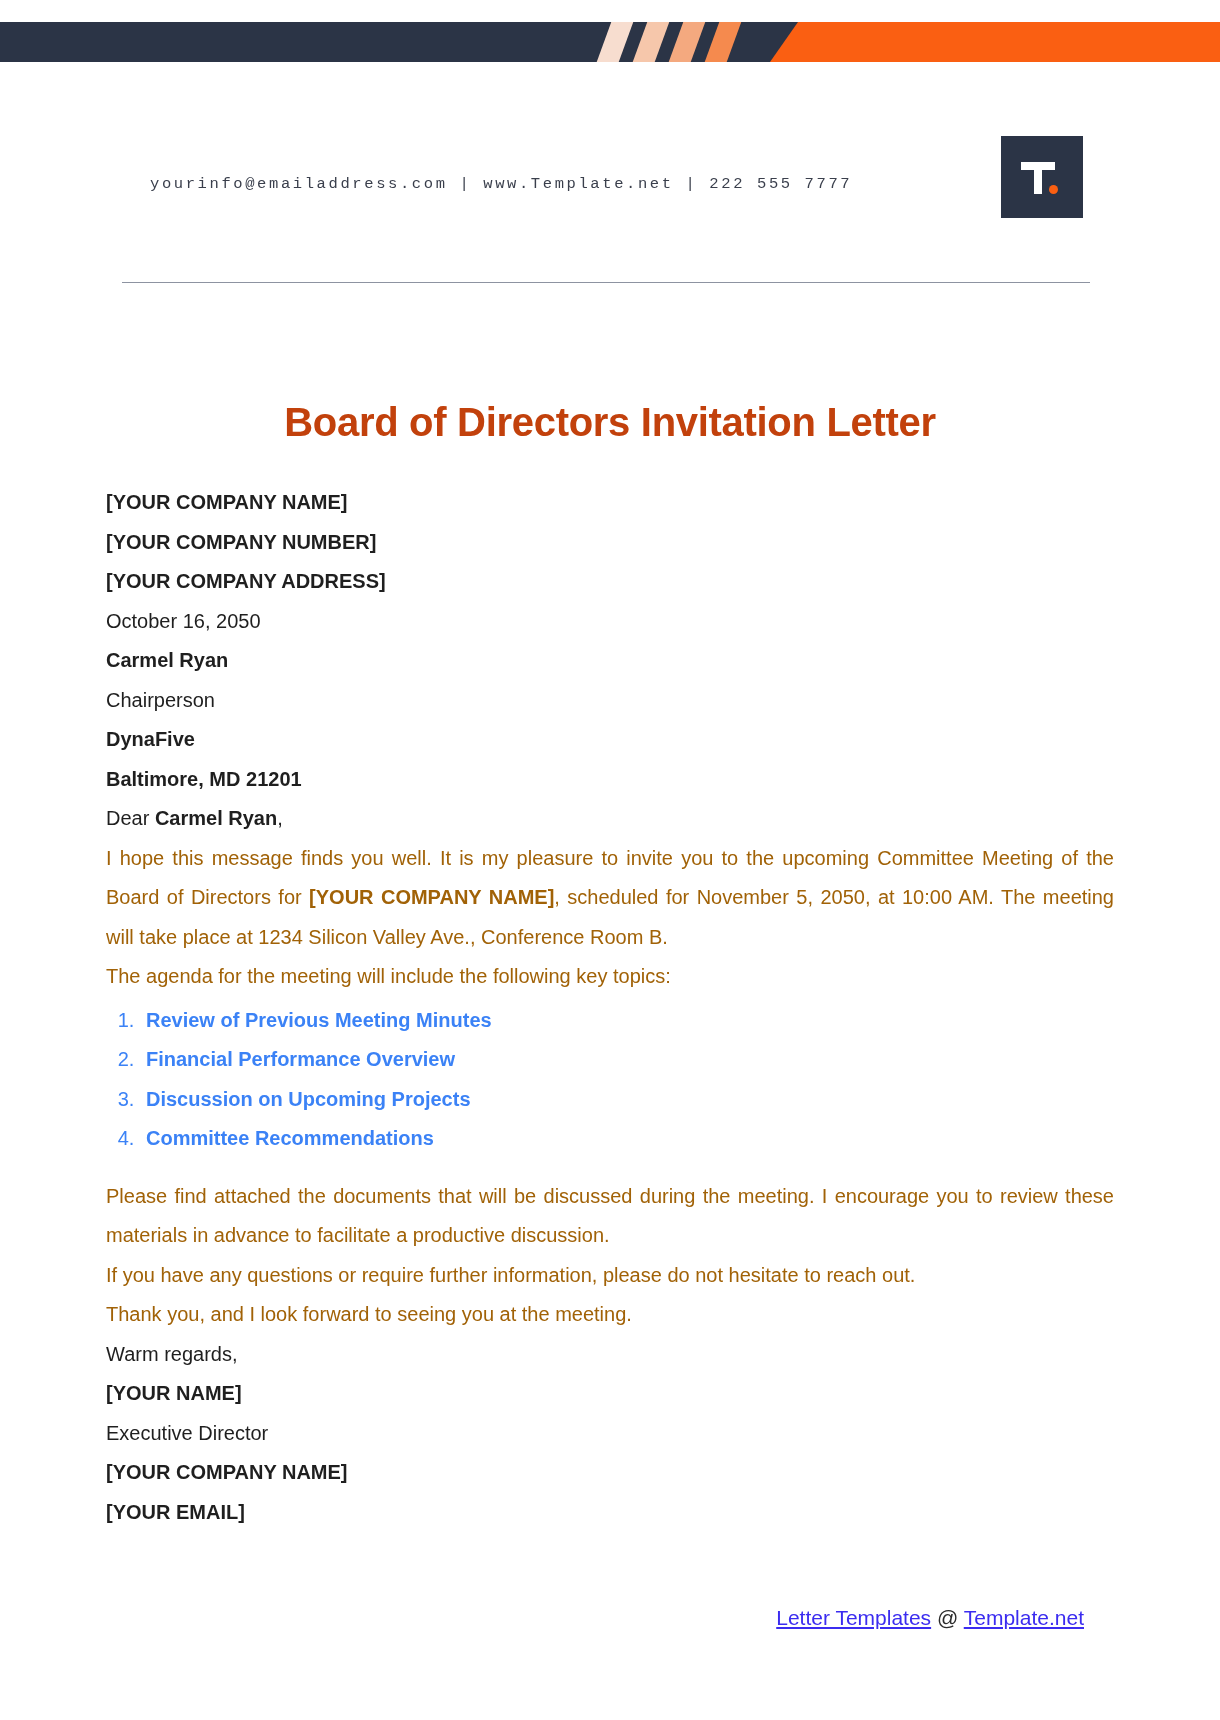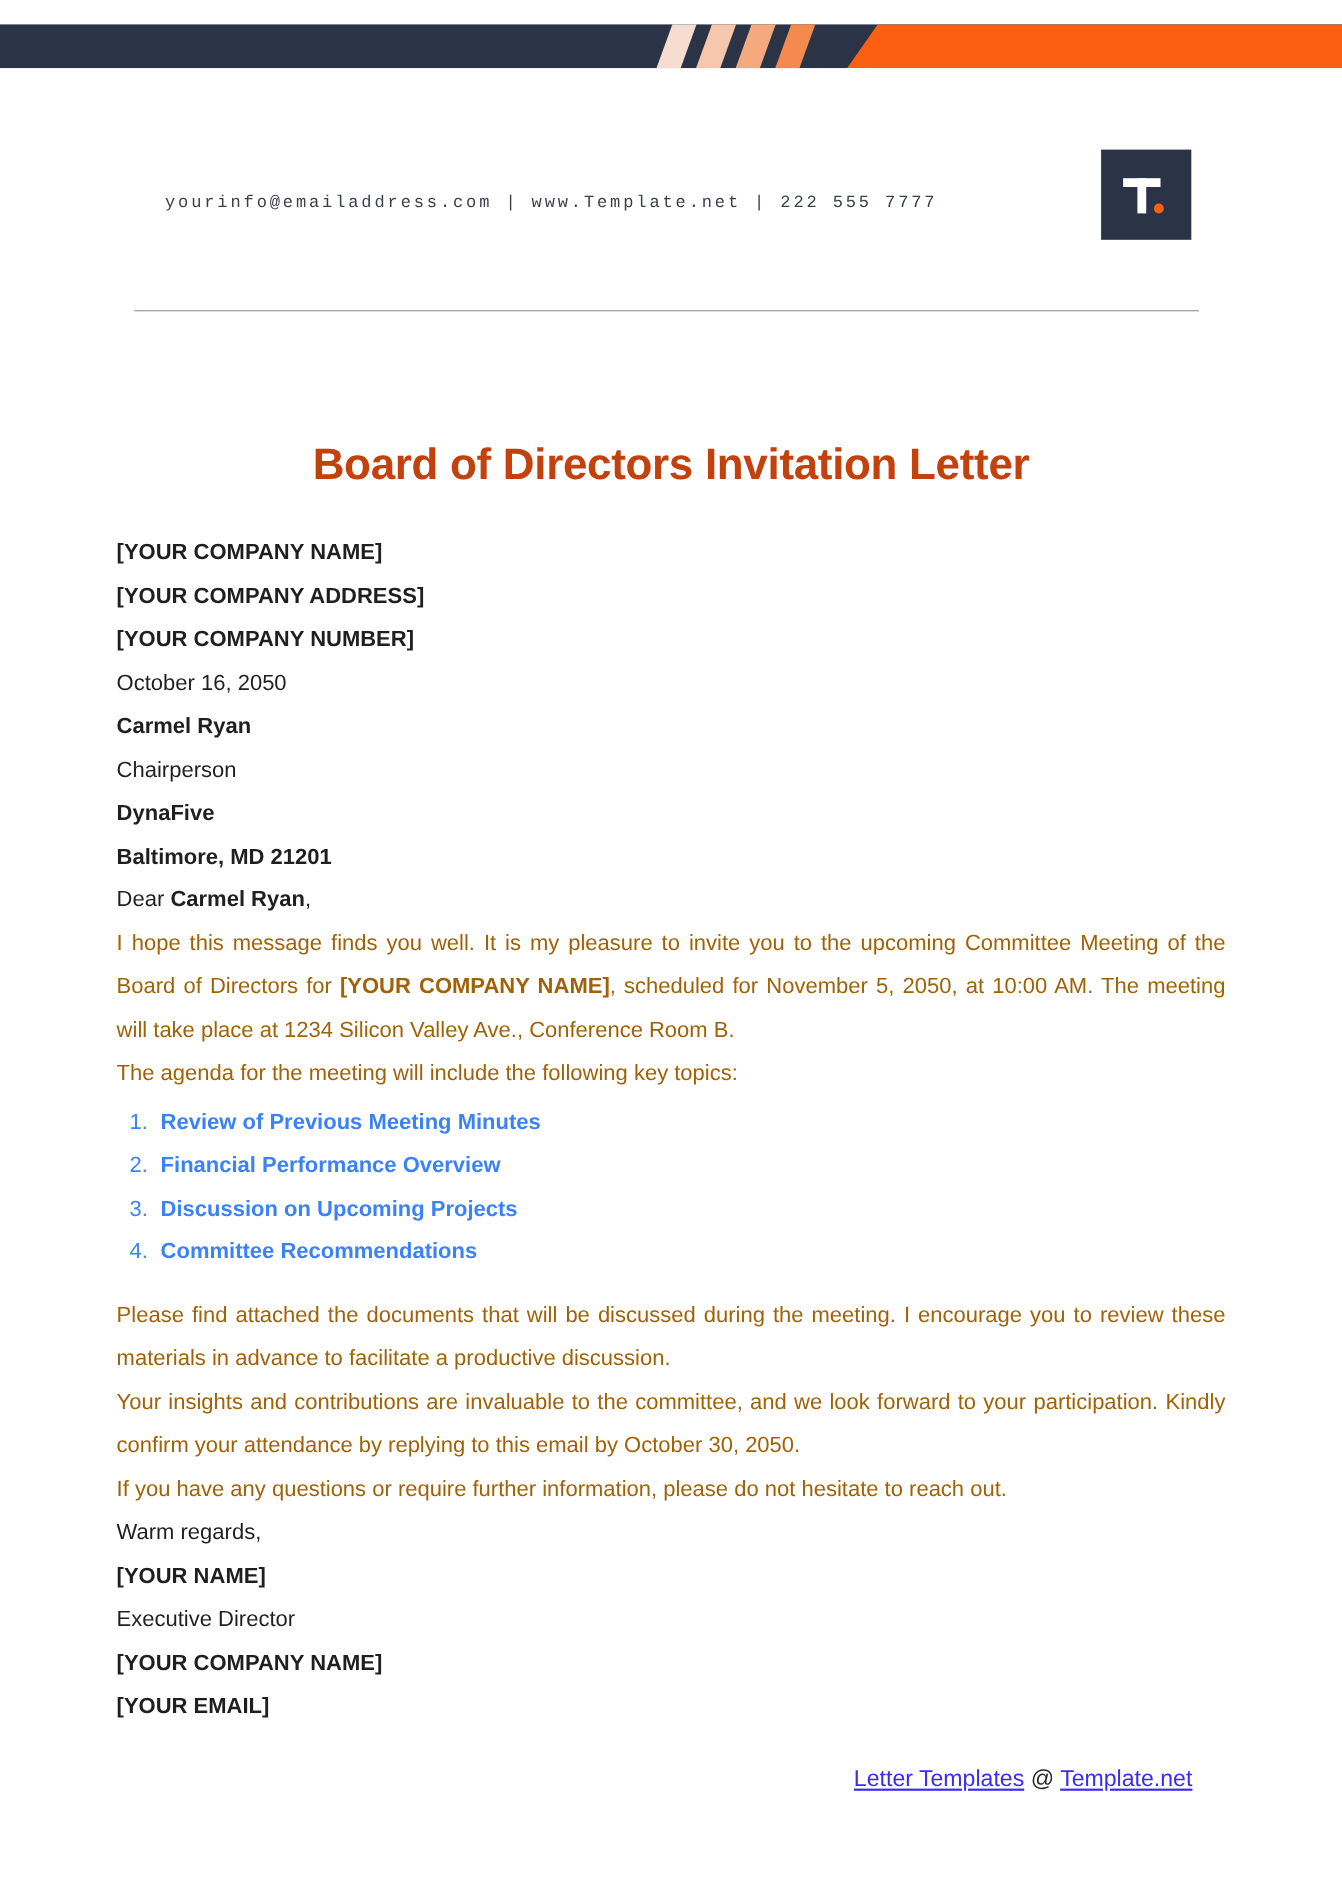--- a/index.html
+++ b/index.html
@@ -206,22 +206,22 @@
   </div>
 </div>
 
 <div class="hr-rule"></div>
 
 <div class="doc">
 
   <h1 class="doc-title">Board of Directors Invitation Letter</h1>
 
   <div class="line b">[YOUR COMPANY NAME]</div>
+  <div class="line b">[YOUR COMPANY NUMBER]</div>
   <div class="line b">[YOUR COMPANY ADDRESS]</div>
-  <div class="line b">[YOUR COMPANY NUMBER]</div>
 
   <div class="line">October 16, 2050</div>
 
   <div class="line b">Carmel Ryan</div>
   <div class="line">Chairperson</div>
   <div class="line b">DynaFive</div>
   <div class="line b">Baltimore, MD 21201</div>
 
   <div class="line">
     <span>Dear </span><span class="b">Carmel Ryan</span><span>,</span>
@@ -237,24 +237,24 @@
     <li>Review of Previous Meeting Minutes</li>
     <li>Financial Performance Overview</li>
     <li>Discussion on Upcoming Projects</li>
     <li>Committee Recommendations</li>
   </ol>
 
   <div class="spacer-sm"></div>
 
   <p class="para">Please find attached the documents that will be discussed during the meeting. I encourage you to review these materials in advance to facilitate a productive discussion.</p>
 
-  <p class="para">Your insights and contributions are invaluable to the committee, and we look forward to your participation. Kindly confirm your attendance by replying to this email by October 30, 2050.</p>
 
   <p class="para lastline-left">If you have any questions or require further information, please do not hesitate to reach out.</p>
 
+  <p class="para lastline-left">Thank you, and I look forward to seeing you at the meeting.</p>
 
   <div class="line">Warm regards,</div>
 
   <div class="line b">[YOUR NAME]</div>
   <div class="line">Executive Director</div>
   <div class="line b">[YOUR COMPANY NAME]</div>
   <div class="line b">[YOUR EMAIL]</div>
 </div>
 
 <div class="footer">

